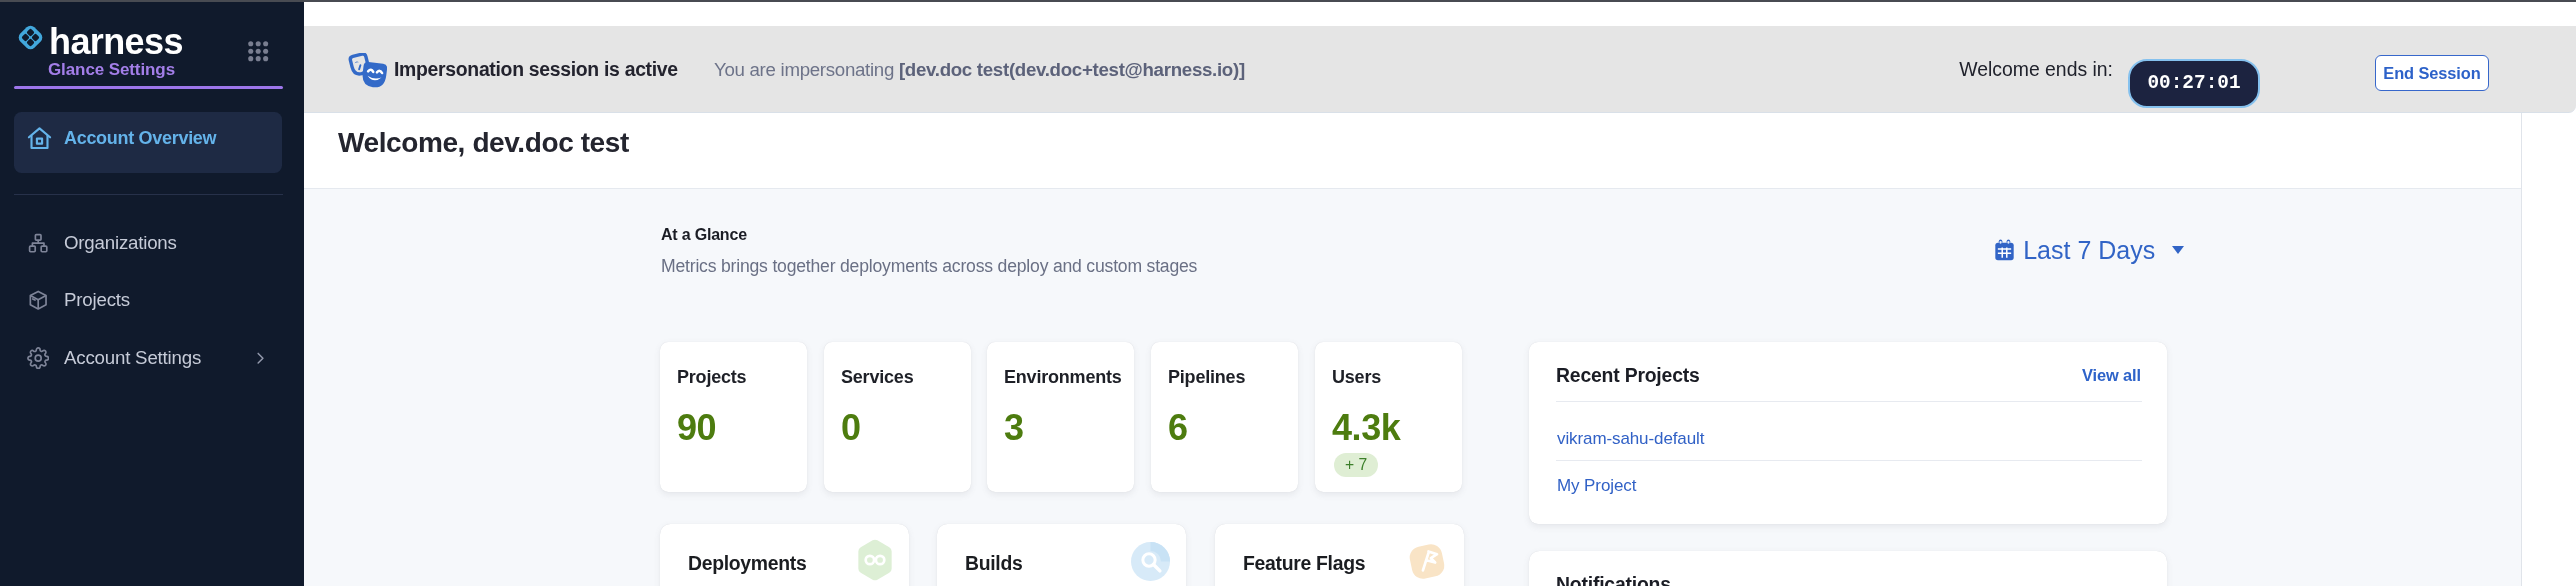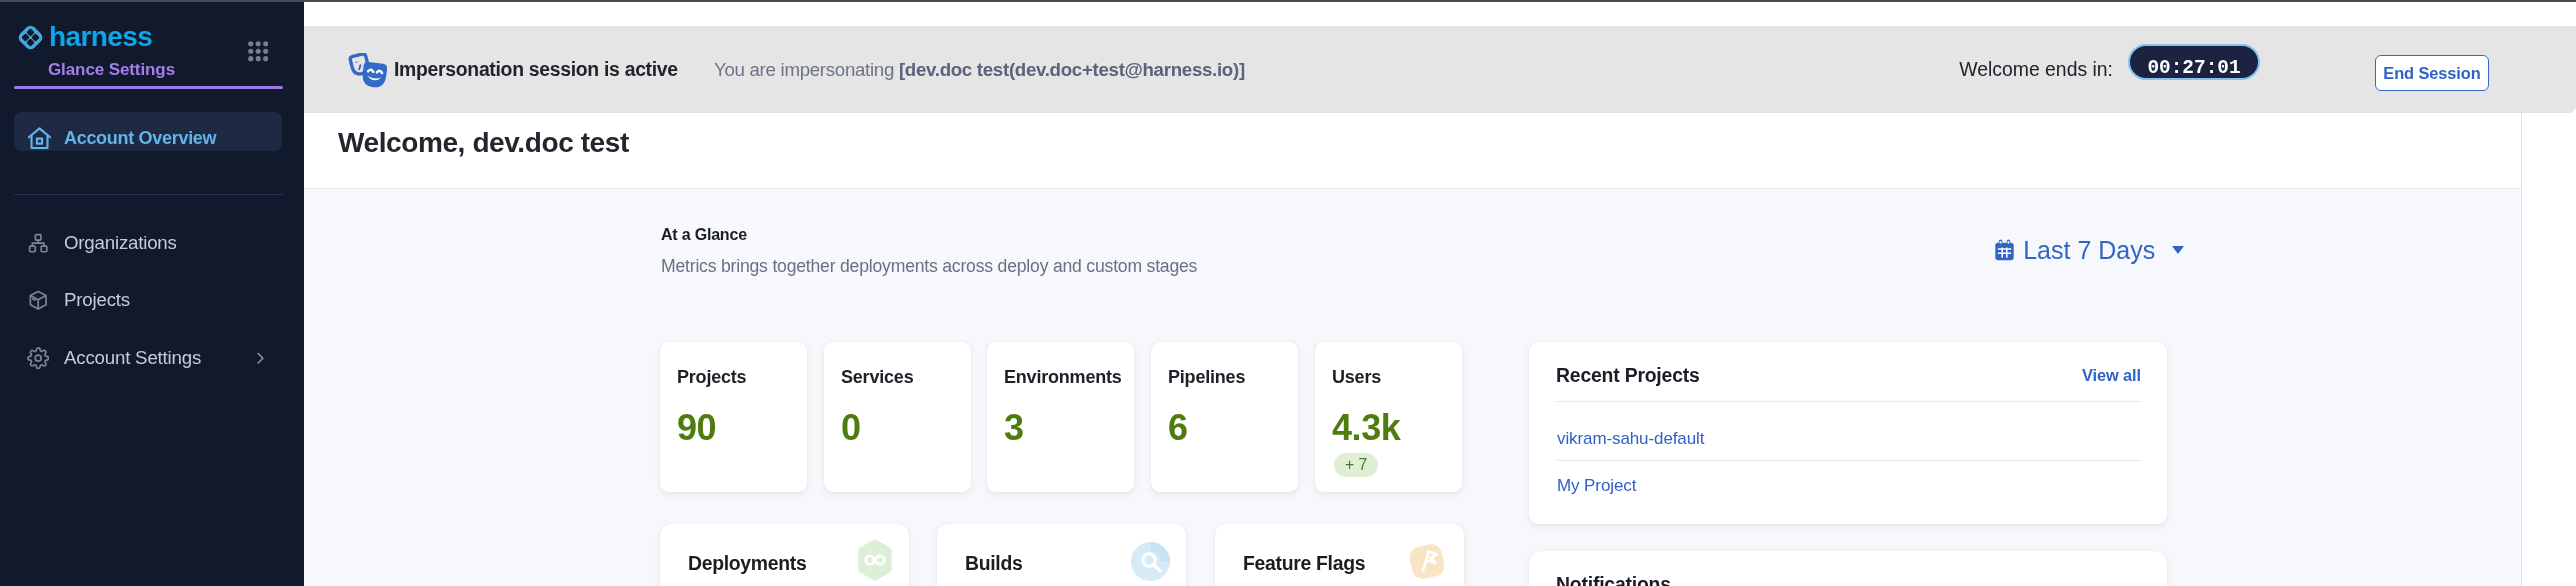--- a/index.html
+++ b/index.html
@@ -11,47 +11,47 @@
     position: relative;
   }
   .abs { position: absolute; }
 
   
   #top-strip { left: 0; top: 0; width: 2576px; height: 2.2px; background: #484b52; z-index: 60; }
 
   
   #sidebar { left: 0; top: 2.2px; width: 304px; height: 584px; background: #101a2c; z-index: 50; }
   #logo-mark { left: 15px; top: 19.4px; width: 31px; height: 31px; }
-  #brand-name { left: 49px; top: 18.7px; font-size: 28px; font-weight: 700; color: #0ea5e9; letter-spacing: -0.6px; }
+  #brand-name { left: 49px; top: 18.7px; font-size: 36px; font-weight: 700; color: #ffffff; letter-spacing: -0.6px; }
   #waffle { left: 247px; top: 38px; width: 22.4px; height: 22.4px; cursor: pointer; }
   #brand-subtitle { left: 48px; top: 58px; font-size: 17px; font-weight: 600; color: #a37ee8; letter-spacing: -0.1px; }
   #purple-line { left: 14px; top: 84px; width: 269px; height: 3px; background: #9d76ea; border-radius: 1.5px; }
 
-  #active-item { left: 14px; top: 110px; width: 268px; height: 39px; background: #1e2a44; border-radius: 7.5px; cursor: pointer; }
+  #active-item { left: 14px; top: 110px; width: 268px; height: 61px; background: #1e2a44; border-radius: 7.5px; cursor: pointer; }
   #active-item .icon { position: absolute; left: 12px; top: 12.7px; width: 27px; height: 27px; }
   #active-item .label { position: absolute; left: 50px; top: 0; height: 52px; line-height: 52px; font-size: 18px; font-weight: 600; color: #64b3ea; letter-spacing: -0.3px; }
 
   #sidebar-divider { left: 14px; top: 192px; width: 269px; height: 0.7px; background: #27314a; }
 
   .nav-item { left: 14px; width: 268px; height: 42px; cursor: pointer; }
   .nav-item .icon { position: absolute; left: 12.7px; top: 9.7px; width: 22.4px; height: 22.4px; }
   .nav-item .label { position: absolute; left: 50px; top: 0; height: 42px; line-height: 42px; font-size: 18.7px; font-weight: 400; color: #c6cbd8; letter-spacing: -0.2px; }
   #nav-organizations { top: 220px; }
   #nav-projects { top: 277px; }
   #nav-account-settings { top: 335px; }
   #nav-chevron { position: absolute; left: 238px; top: 12.7px; width: 16.4px; height: 16.4px; }
 
   
   #banner { left: 304px; top: 2.2px; width: 2272px; height: 87px; background: #e5e5e5; border-bottom: 0.7px solid #d9e0e8; border-radius: 0 0 7.5px 0; z-index: 40; margin-top: 24px; }
   #masks-icon { position: absolute; left: 43px; top: 27px; width: 40px; height: 36px; }
   #banner-title { position: absolute; left: 90px; top: 0; height: 87px; line-height: 87px; font-size: 19.4px; font-weight: 700; color: #23232e; letter-spacing: -0.3px; }
   #banner-subtitle { position: absolute; left: 410px; top: 0; height: 87px; line-height: 87px; font-size: 18.7px; color: #6d7389; letter-spacing: -0.3px; }
   #banner-subtitle b { color: #5c627a; font-weight: 700; }
   #session-label { position: absolute; right: 463px; top: 0; height: 87px; line-height: 87px; font-size: 19.4px; color: #20222c; }
-  #timer-box { position: absolute; left: 1824px; top: 18px; width: 132px; height: 36px; background: #1c2340; border: 2.2px solid #85c1ee; border-radius: 19px; text-align: center; cursor: default; }
+  #timer-box { position: absolute; left: 1824px; top: 33px; width: 132px; height: 49px; background: #1c2340; border: 2.2px solid #85c1ee; border-radius: 19px; text-align: center; cursor: default; }
   #timer-box .time { font-family: "Liberation Mono", monospace; font-size: 19.4px; font-weight: 700; color: #ffffff; line-height: 45px; letter-spacing: 0; }
   #end-session-btn { position: absolute; left: 2071px; top: 29px; width: 114px; height: 36px; background: #ffffff; border: 1.5px solid #3767cb; border-radius: 6px; font-size: 16.4px; font-weight: 700; color: #2d62c9; text-align: center; line-height: 31px; cursor: pointer; white-space: nowrap; font-family: "Liberation Sans", sans-serif; letter-spacing: -0.1px; padding: 0; }
 
   
   #welcome-strip { left: 304px; top: 90px; width: 2272px; height: 99px; background: #ffffff; z-index: 10; }
   #welcome-divider { left: 304px; top: 188px; width: 2217px; height: 0.7px; background: #e5e9ef; z-index: 12; }
   #welcome-title { left: 338px; top: 127px; font-size: 28px; font-weight: 700; color: #24252f; letter-spacing: -0.4px; z-index: 11; }
 
   
   #content-bg { left: 304px; top: 189px; width: 2217px; height: 397px; background: #f6f8fb; z-index: 1; }

